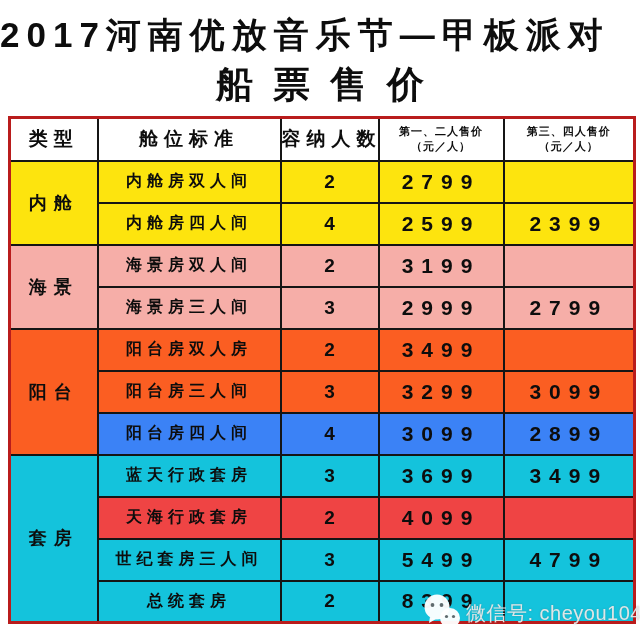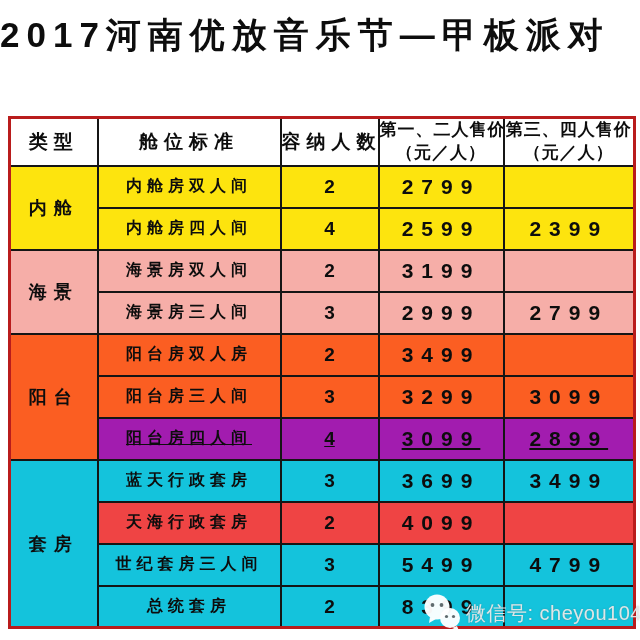--- a/index.html
+++ b/index.html
@@ -25,21 +25,21 @@
     background:#ffffff;
   }
   .price-table th, .price-table td {
     border:2px solid #151515;
     text-align:center; vertical-align:middle; padding:0;
     overflow:hidden; white-space:nowrap;
   }
   .price-table thead th { height:43px; font-weight:600; }
   .price-table tbody td { height:42px; font-weight:600; }
   th.h-big { font-size:19px; letter-spacing:6px; }
-  th.h-small { font-size:17px; letter-spacing:1px; line-height:1.35; font-weight:700;margin-top:32px; }
+  th.h-small { font-size:11px; letter-spacing:1px; line-height:1.35; font-weight:700;margin-top:32px; }
   td.type-cell { font-size:18px; letter-spacing:7px; }
   td.cabin-cell { font-size:16px; letter-spacing:5px; }
   td.capacity-cell { font-size:19px; letter-spacing:0; }
   td.price-cell { font-size:21px; letter-spacing:8px; }
   .watermark {
     position:absolute; left:420px; top:591px; height:44px;
     display:flex; align-items:center; z-index:5;
     pointer-events:none;
   }
   .watermark .wm-text {
@@ -47,20 +47,21 @@
     white-space:nowrap; text-shadow:0 0 2px rgba(90,90,90,0.35);
   }
   .wm-icon { margin-right:2px; flex:0 0 auto; }
 </style>
 </head>
 <body>
 
 <div class="page">
 
   <div class="title1">2017河南优放音乐节—甲板派对</div>
+  <div class="title2">船票售价</div>
 
   <table class="price-table">
     <colgroup>
       <col style="width:88px">
       <col style="width:183px">
       <col style="width:98px">
       <col style="width:125px">
       <col style="width:131px">
     </colgroup>
     <thead>
@@ -111,21 +112,21 @@
           <td class="capacity-cell">2</td>
           <td class="price-cell">3499</td>
           <td class="price-cell"></td>
         </tr>
         <tr style="background: rgb(251, 94, 34);">
           <td class="cabin-cell">阳台房三人间</td>
           <td class="capacity-cell">3</td>
           <td class="price-cell">3299</td>
           <td class="price-cell">3099</td>
         </tr>
-        <tr style="background: #a21caf; text-decoration: underline;">
+        <tr style="background: #3b82f6;">
           <td class="cabin-cell">阳台房四人间</td>
           <td class="capacity-cell">4</td>
           <td class="price-cell">3099</td>
           <td class="price-cell">2899</td>
         </tr>
         <tr style="background: rgb(20, 195, 220);">
           <td rowspan="4" class="type-cell">套房</td>
           <td class="cabin-cell">蓝天行政套房</td>
           <td class="capacity-cell">3</td>
           <td class="price-cell">3699</td>

